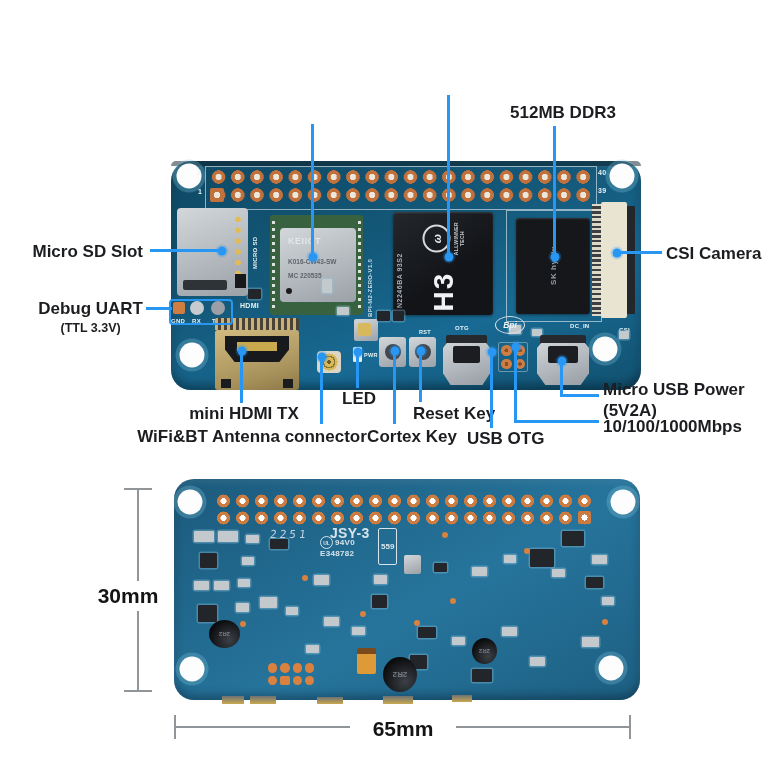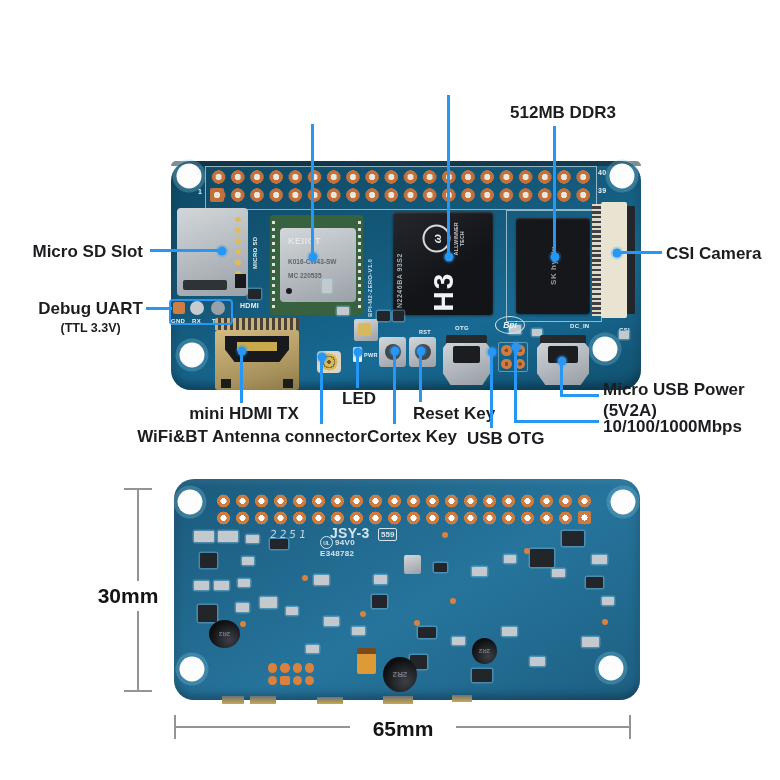--- a/index.html
+++ b/index.html
@@ -201,21 +201,21 @@
     <div class="pins pinsB" style="left:40px;top:31px;width:380px"></div>
     <div class="abs" style="left:404px;top:32px;width:13px;height:13px;border-radius:2px;background:radial-gradient(circle,#ffffff 0 3px,#cd7c41 3.1px)"></div>
 
     <div class="abs" style="left:96px;top:49px;font-family:'DejaVu Sans Mono',monospace;font-size:11px;color:#bed3e0;letter-spacing:3px;transform:skewX(-8deg)">2251</div>
     <div class="silk" style="left:156px;top:46px;font-size:14px;color:#d7e4ec">JSY-3</div>
     <div class="abs" style="left:146px;top:57px;display:flex;align-items:center;gap:2px">
       <span style="width:11px;height:11px;border:1px solid #d7e4ec;border-radius:50%;color:#d7e4ec;font-size:5px;font-weight:700;display:inline-flex;align-items:center;justify-content:center">UL</span>
       <span class="silk" style="position:static;font-size:8px;color:#d7e4ec">94V0</span>
     </div>
     <div class="silk" style="left:146px;top:70px;font-size:8px;color:#d7e4ec">E348782</div>
-    <div class="abs" style="left:204px;top:49px;border:1.2px solid #d7e4ec;border-radius:2px;padding:1px 2px;color:#d7e4ec;font-size:8px;font-weight:700">559</div>
+    <div class="abs" style="left:204px;top:49px;border:1.2px solid #d7e4ec;border-radius:2px;padding:13px 2px;color:#d7e4ec;font-size:8px;font-weight:700">559</div>
 
     <div class="cl" style="left:20px;top:52px;width:20px;height:11px"></div>
     <div class="cl" style="left:44px;top:52px;width:20px;height:11px"></div>
     <div class="cl" style="left:72px;top:56px;width:13px;height:8px"></div>
     <div class="cd" style="left:96px;top:60px;width:18px;height:10px"></div>
     <div class="cd" style="left:26px;top:74px;width:17px;height:15px"></div>
     <div class="cl" style="left:68px;top:78px;width:12px;height:8px"></div>
     <div class="cl" style="left:20px;top:102px;width:15px;height:9px"></div>
     <div class="cl" style="left:40px;top:102px;width:15px;height:9px"></div>
     <div class="cl" style="left:64px;top:100px;width:12px;height:8px"></div>

